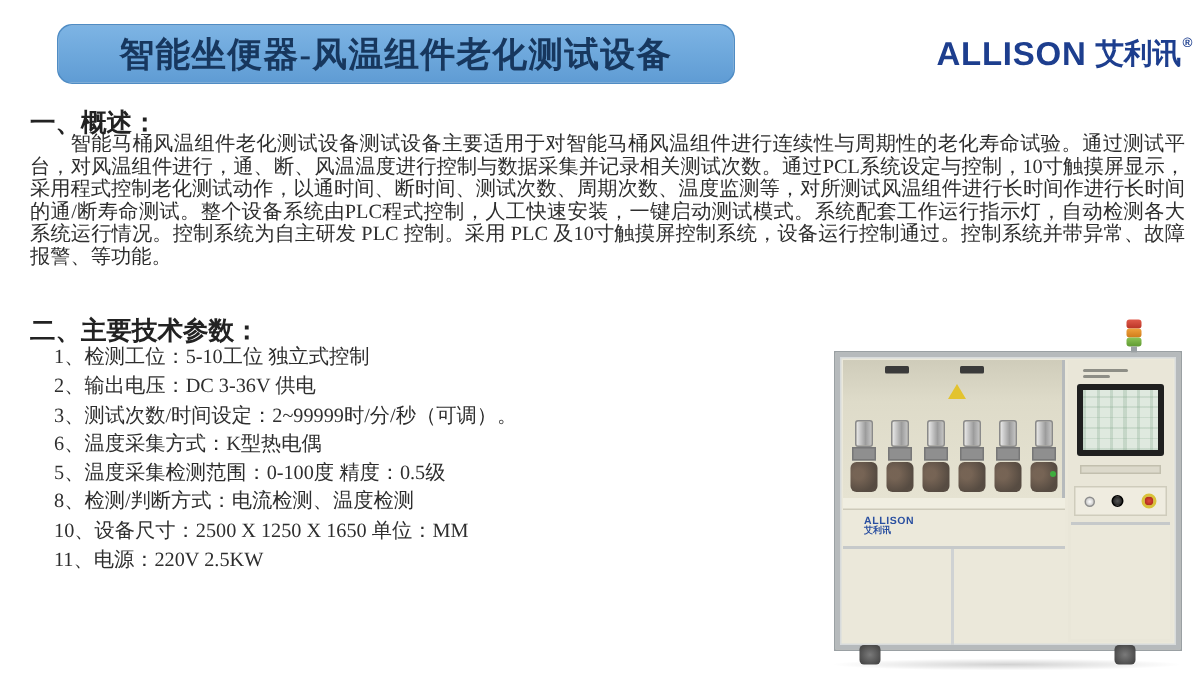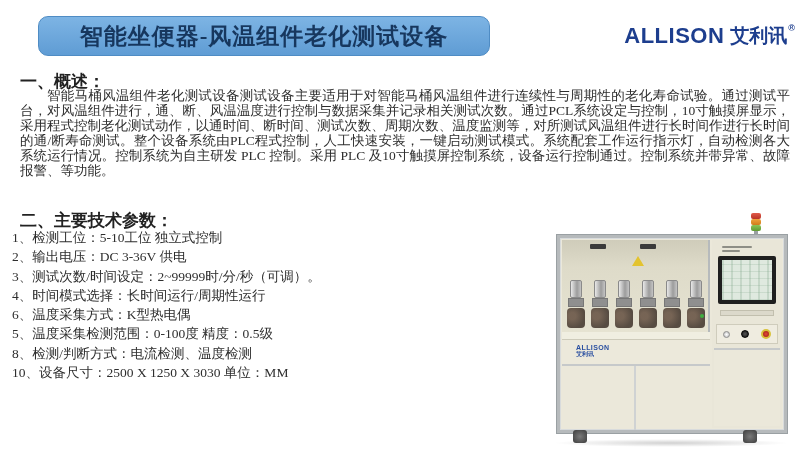--- a/index.html
+++ b/index.html
@@ -32,21 +32,21 @@
   .logo-reg { font-size:9px; vertical-align:top; position:relative; top:-8px; margin-left:1px; font-weight:bold; }
   
   .sec-heading { position:absolute; left:20px; font-size:17px; font-weight:bold; color:#222;font-family:Liberation Serif, serif; }
   .overview-heading { top:70px; }
   .overview-body {
     position:absolute; left:20px; top:88px; width:770px;
     font-size:13.5px; line-height:15px; text-align:justify; text-indent:2em;
     color:#2e2e2e;
   }
   .specs-heading { top:209px; }
-  .spec-list { position:absolute; left:12px; top:228px; width:525px; font-size:13.5px; color:#2e2e2e; }
+  .spec-list { position:absolute; left:36px; top:228px; width:525px; font-size:13.5px; color:#2e2e2e; }
   .spec-item { height:19.3px; line-height:19.3px; white-space:nowrap; }
   
   .machine { position:absolute; left:547px; top:213px; width:248px; height:234px; }
   .machine-shadow {
     position:absolute; left:6px; bottom:0; width:236px; height:8px;
     background:radial-gradient(ellipse at center, rgba(0,0,0,.18), rgba(0,0,0,0) 70%);
   }
   .stack-light { position:absolute; left:203px; top:0; width:12px; height:22px; }
   .sl-seg { position:absolute; left:1px; width:10px; height:6px; border-radius:2px; }
   .sl-red   { top:0;  background:linear-gradient(#e05a4a,#b93326); }
@@ -142,25 +142,25 @@
   </div>
 
   <div class="sec-heading overview-heading">一、概述：</div>
   <div class="overview-body">智能马桶风温组件老化测试设备测试设备主要适用于对智能马桶风温组件进行连续性与周期性的老化寿命试验。通过测试平台，对风温组件进行，通、断、风温温度进行控制与数据采集并记录相关测试次数。通过PCL系统设定与控制，10寸触摸屏显示，采用程式控制老化测试动作，以通时间、断时间、测试次数、周期次数、温度监测等，对所测试风温组件进行长时间作进行长时间的通/断寿命测试。整个设备系统由PLC程式控制，人工快速安装，一键启动测试模式。系统配套工作运行指示灯，自动检测各大系统运行情况。控制系统为自主研发 PLC 控制。采用 PLC 及10寸触摸屏控制系统，设备运行控制通过。控制系统并带异常、故障报警、等功能。</div>
 
   <div class="sec-heading specs-heading">二、主要技术参数：</div>
   <div class="spec-list">
     <div class="spec-item">1、检测工位：5-10工位 独立式控制</div>
     <div class="spec-item">2、输出电压：DC 3-36V 供电</div>
     <div class="spec-item">3、测试次数/时间设定：2~99999时/分/秒（可调）。</div>
-    <div class="spec-item">4、时间模式选择：长时间运行/周期性运行</div>
     <div class="spec-item">6、温度采集方式：K型热电偶</div>
     <div class="spec-item">5、温度采集检测范围：0-100度  精度：0.5级</div>
     <div class="spec-item">8、检测/判断方式：电流检测、温度检测</div>
-    <div class="spec-item">10、设备尺寸：2500 X 1250 X 3030 单位：MM</div>
+    <div class="spec-item">10、设备尺寸：2500 X 1250 X 1650 单位：MM</div>
+    <div class="spec-item">11、电源：220V  2.5KW</div>
   </div>
 
   <div class="machine">
     <div class="machine-shadow"></div>
 
     <div class="stack-light">
       <div class="sl-seg sl-red"></div>
       <div class="sl-seg sl-amber"></div>
       <div class="sl-seg sl-green"></div>
       <div class="sl-pole"></div>

